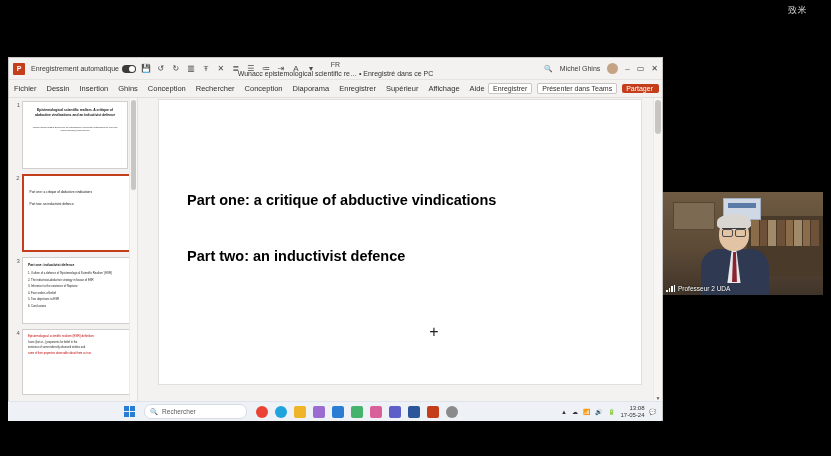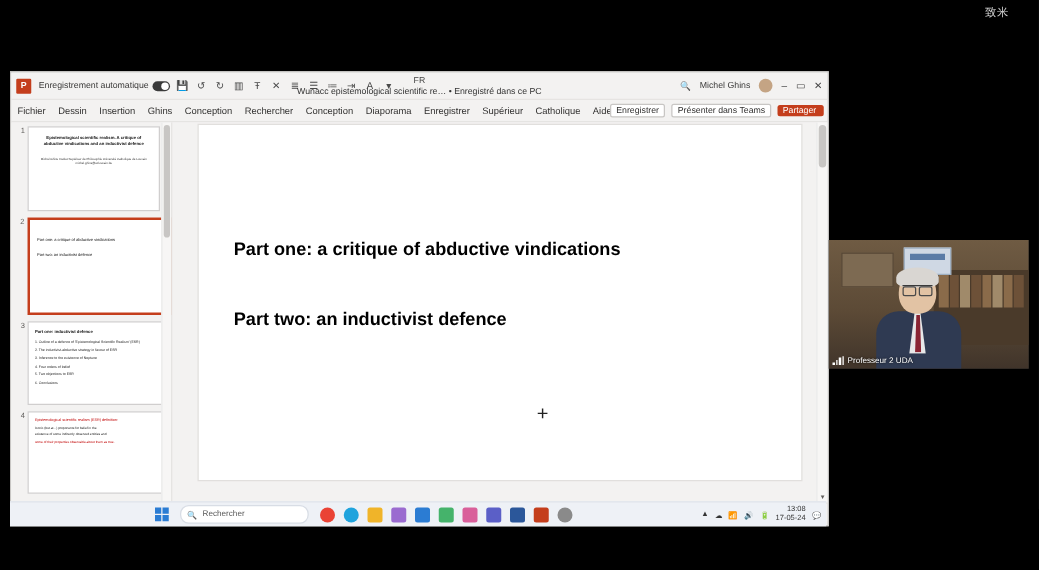--- a/index.html
+++ b/index.html
@@ -619,21 +619,21 @@
       <div class="ribbon-tab">Fichier</div>
       <div class="ribbon-tab">Dessin</div>
       <div class="ribbon-tab">Insertion</div>
       <div class="ribbon-tab">Ghins</div>
       <div class="ribbon-tab">Conception</div>
       <div class="ribbon-tab">Rechercher</div>
       <div class="ribbon-tab">Conception</div>
       <div class="ribbon-tab">Diaporama</div>
       <div class="ribbon-tab">Enregistrer</div>
       <div class="ribbon-tab">Supérieur</div>
-      <div class="ribbon-tab">Catholique</div>
+      <div class="ribbon-tab">Affichage</div>
       <div class="ribbon-tab">Aide</div>
 
       <div class="ribbon-right">
         <span class="btn-record">Enregistrer</span>
         <span class="btn-teams">Présenter dans Teams</span>
         <span class="btn-share">Partager</span>
       </div>
     </div>
 
     <div class="ppt-body">

